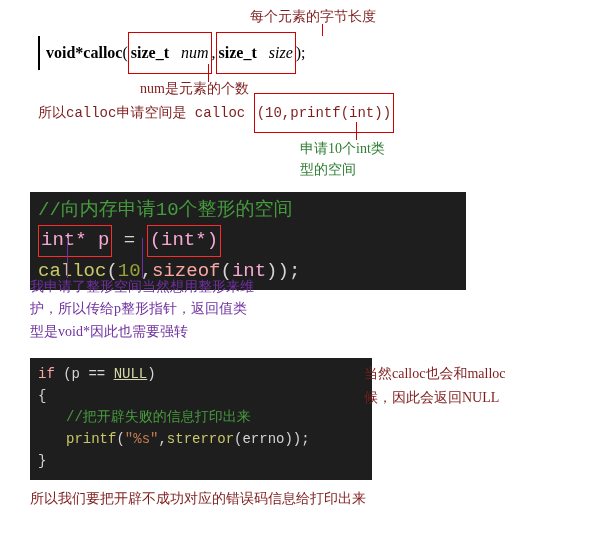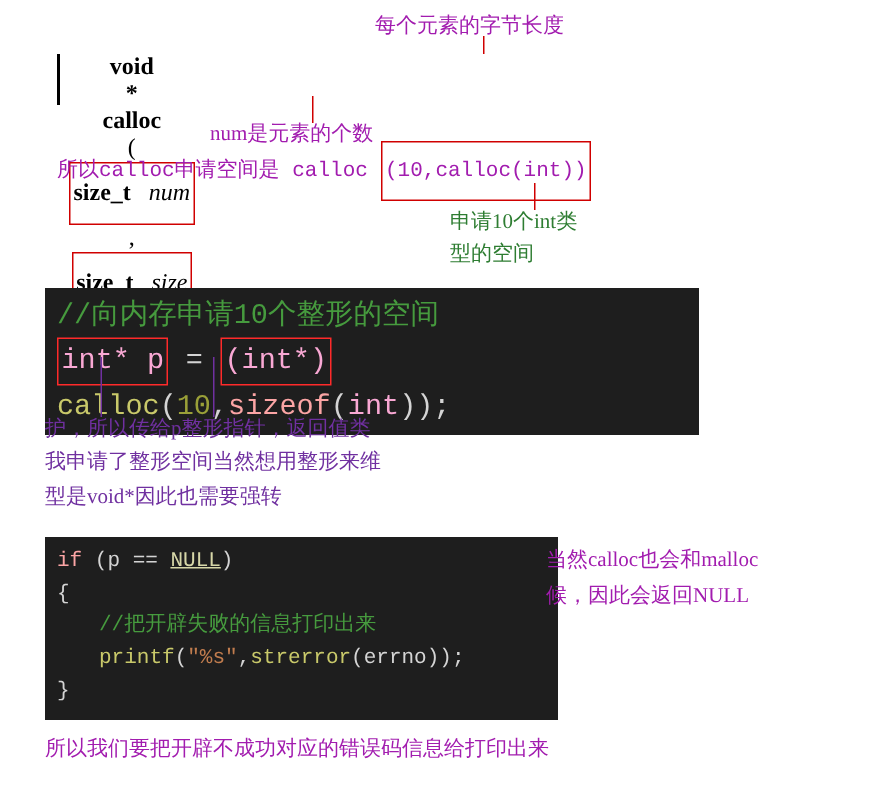--- a/index.html
+++ b/index.html
@@ -6,41 +6,40 @@
     margin: 0;
     padding: 0;
     width: 595px;
     height: 537px;
     font-family: "SimSun", "宋体", serif;
     font-size: 14px;
     background: #fff;
     position: relative;
     color: #000;
   }
-  .red { color: #a21caf; }
+  .red { color: #7f1d1d; }
   .purple { color: #7030a0; }
   .green-dark { color: #2e7d32; }
 
   .top-note {
     position: absolute;
     left: 250px;
     top: 8px;
   }
   .sig-wrap {
     position: absolute;
     left: 38px;
     top: 36px;
     border-left: 2px solid #000;
     padding-left: 6px;
     height: 34px;
     display: flex;
     align-items: center;
     font-family: "Times New Roman", serif;
     font-size: 16px;
-    flex-direction: column;
   }
   .sig-wrap .kw { font-weight: bold; }
   .sig-wrap .italic { font-style: italic; }
   .redbox {
     border: 1px solid #d00000;
     padding: 11px 2px;
   }
   .num-note {
     position: absolute;
     left: 140px;
@@ -164,38 +163,38 @@
     <span class="italic">size</span>
   </span>
   <span> );</span>
 </div>
 
 <div class="num-note red">num是元素的个数</div>
 
 <div class="calloc-line">
   <span class="red">所以calloc申请空间是</span>
   <span class="red mono">calloc</span>
-  <span class="redbox red mono">(10,calloc(int))</span>
+  <span class="redbox red mono">(10,printf(int))</span>
 </div>
 
 <div class="apply-note green-dark">
   <div>申请10个int类</div>
   <div>型的空间</div>
 </div>
 
 <div class="code-block1">
   <div><span class="c-comment">//向内存申请10个整形的空间</span></div>
   <div>
     <span class="redbox-dark"><span class="c-type">int* p</span></span><span class="c-plain"> = </span><span class="redbox-dark"><span class="c-type">(int*)</span></span><span class="c-func">calloc</span><span class="c-plain">(</span><span class="c-num">10</span><span class="c-plain">,</span><span class="c-key">sizeof</span><span class="c-plain">(</span><span class="c-type">int</span><span class="c-plain">));</span>
   </div>
 </div>
 
 <div class="mid-note purple">
+  <div>我申请了整形空间当然想用整形来维</div>
   <div>护，所以传给p整形指针，返回值类</div>
-  <div>我申请了整形空间当然想用整形来维</div>
   <div>型是void*因此也需要强转</div>
 </div>
 
 <div class="code-block2">
   <div>
     <span class="c-key">if</span><span class="c-plain"> (p == </span><span class="c-ptr">NULL</span><span class="c-plain">)</span>
   </div>
   <div class="c-plain">{</div>
   <div style="padding-left:28px;"><span class="c-comment">//把开辟失败的信息打印出来</span></div>
   <div style="padding-left:28px;">

